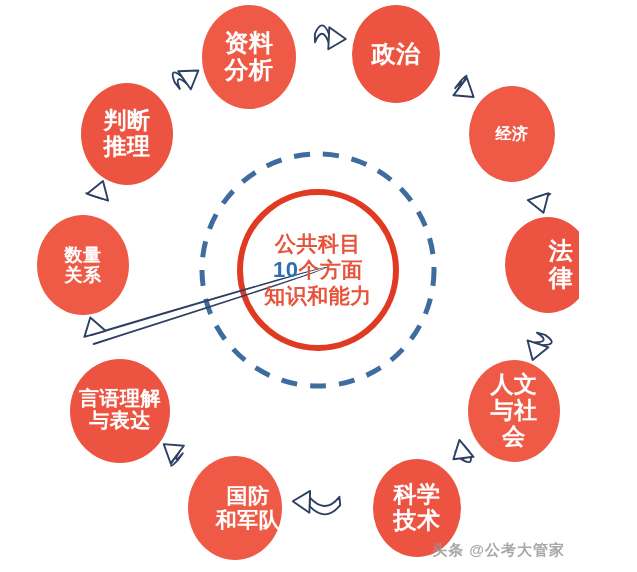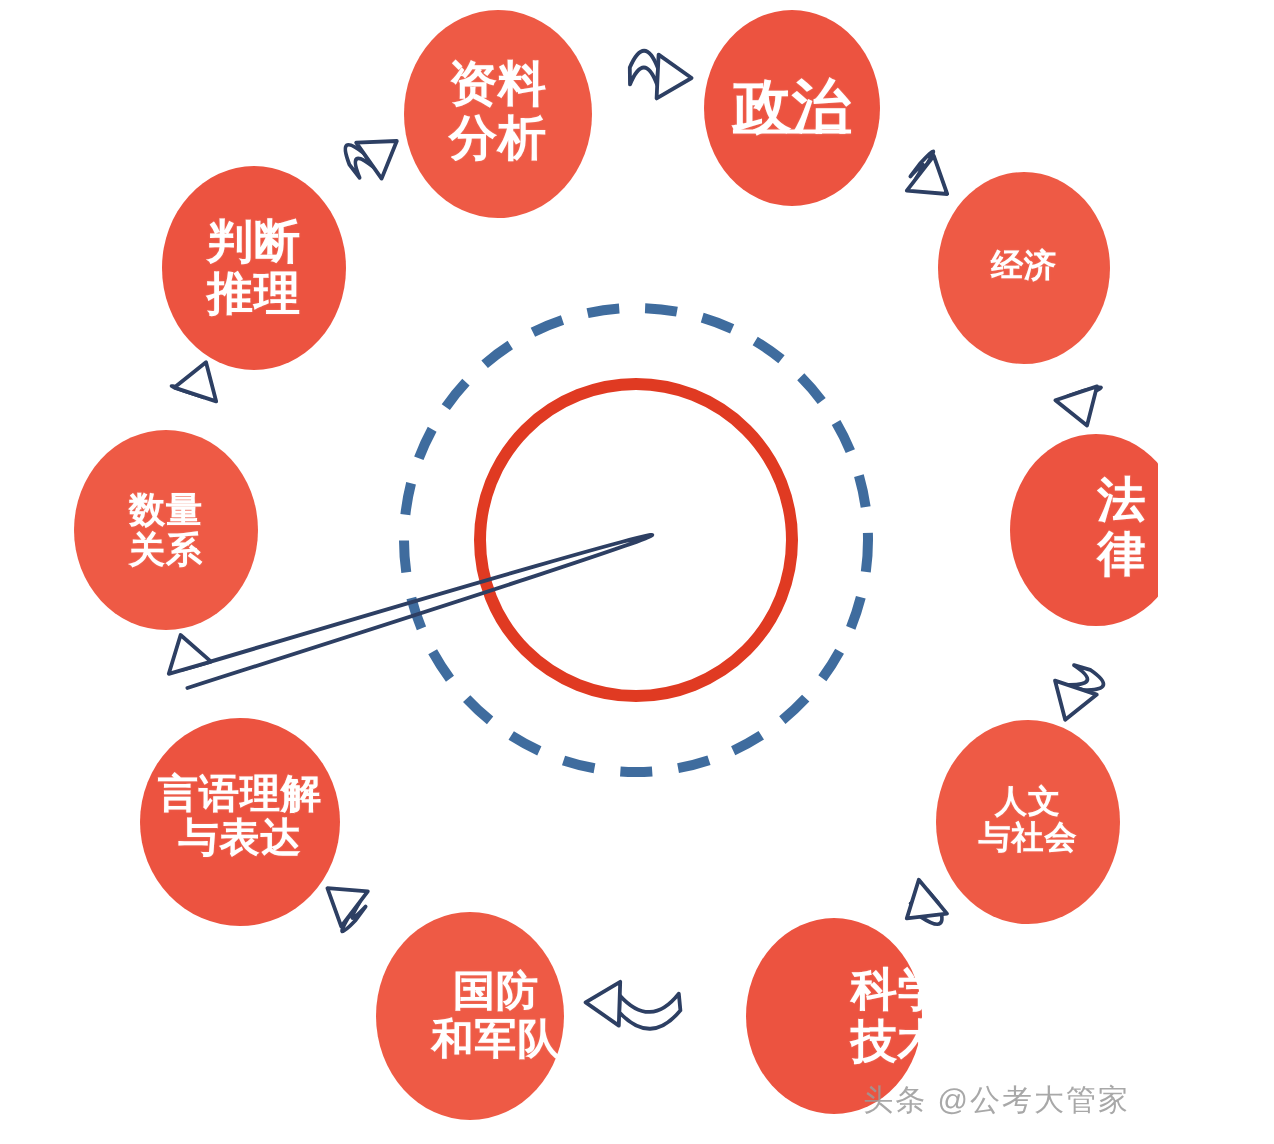--- a/index.html
+++ b/index.html
@@ -49,21 +49,21 @@
   .c-line-2 .num { color: #2f6fb0; font-size: 22px; }
   .c-line-3 { color: #e8533c; font-size: 21px; }
   .watermark {
     position: absolute;
     right: 14px;
     bottom: 12px;
     color: #9a9a9a;
     font-size: 15px;
     letter-spacing: 1px;
     opacity: 0.85;
-    font-weight: 400;
+    font-weight: 700;
   }
 </style>
 </head>
 <body>
 
 <div id="stage">
 
   <svg id="diagram-svg" viewBox="0 0 637 572">
     <defs>
       <radialGradient id="nodeGrad" cx="38%" cy="32%" r="78%">
@@ -138,32 +138,37 @@
           <path d="M 179.8 88.9 Q 173.3 72.6 186.9 83.7
      L 182.1 76.8 Q 168.3 65.8 174.7 82.3 Z" fill="#ffffff" stroke="#2d3f63" stroke-width="1.9" stroke-linejoin="round"></path>
           <path d="M 198.4 70.5 L 190.8 89.3 L 178.1 71.3 Z" fill="#ffffff" stroke="#2d3f63" stroke-width="1.9" stroke-linejoin="round"></path>
         </g>
       </g>
   </svg>
 
   <div id="node-labels">
       <div class="node-label" style="left: 249px; top: 57px; transform: translate(-50%, -50%); font-size: 24px;">资料
 分析</div>
-      <div class="node-label" style="left: 396px; top: 54px; transform: translate(-50%, -50%); font-size: 29px; text-decoration: underline;">政治</div>
+      <div class="node-label" style="left: 396px; top: 54px; transform: translate(-50%, -50%); font-size: 24px;">政治</div>
       <div class="node-label" style="left: 512px; top: 134px; transform: translate(-50%, -50%); font-size: 16px;">经济</div>
       <div class="node-label" style="left: 561px; top: 265px; transform: translate(-50%, -50%); font-size: 24px;">法律</div>
-      <div class="node-label" style="left: 514px; top: 411px; transform: translate(-50%, -50%); font-size: 16px;">人文
+      <div class="node-label" style="left: 514px; top: 411px; transform: translate(-50%, -50%); font-size: 23px;">人文
 与社会</div>
-      <div class="node-label" style="left: 417px; top: 508px; transform: translate(-50%, -50%); font-size: 23px; margin-left: 32px;">科学
+      <div class="node-label" style="left: 417px; top: 508px; transform: translate(-50%, -50%); font-size: 23px;">科学
 技术</div>
       <div class="node-label" style="left: 248px; top: 508px; transform: translate(-50%, -50%); font-size: 21px;">国防
 和军队</div>
       <div class="node-label" style="left: 120px; top: 411px; transform: translate(-50%, -50%); font-size: 20px; font-family: Liberation Mono, monospace;">言语理解
 与表达</div>
       <div class="node-label" style="left: 83px; top: 265px; transform: translate(-50%, -50%); font-size: 18px;">数量
 关系</div>
       <div class="node-label" style="left: 127px; top: 134px; transform: translate(-50%, -50%); font-size: 23px;">判断
 推理</div>
     </div>
 
+  <div class="center-block" style="left:318px; top:270px; transform:translate(-50%,-50%);">
+    <div class="c-line-1">公共科目</div>
+    <div class="c-line-2"><span class="num">10</span><span>个方面</span></div>
+    <div class="c-line-3">知识和能力</div>
+  </div>
 
   <div class="watermark">头条 @公考大管家</div>
 </div>
 
 </body></html>

